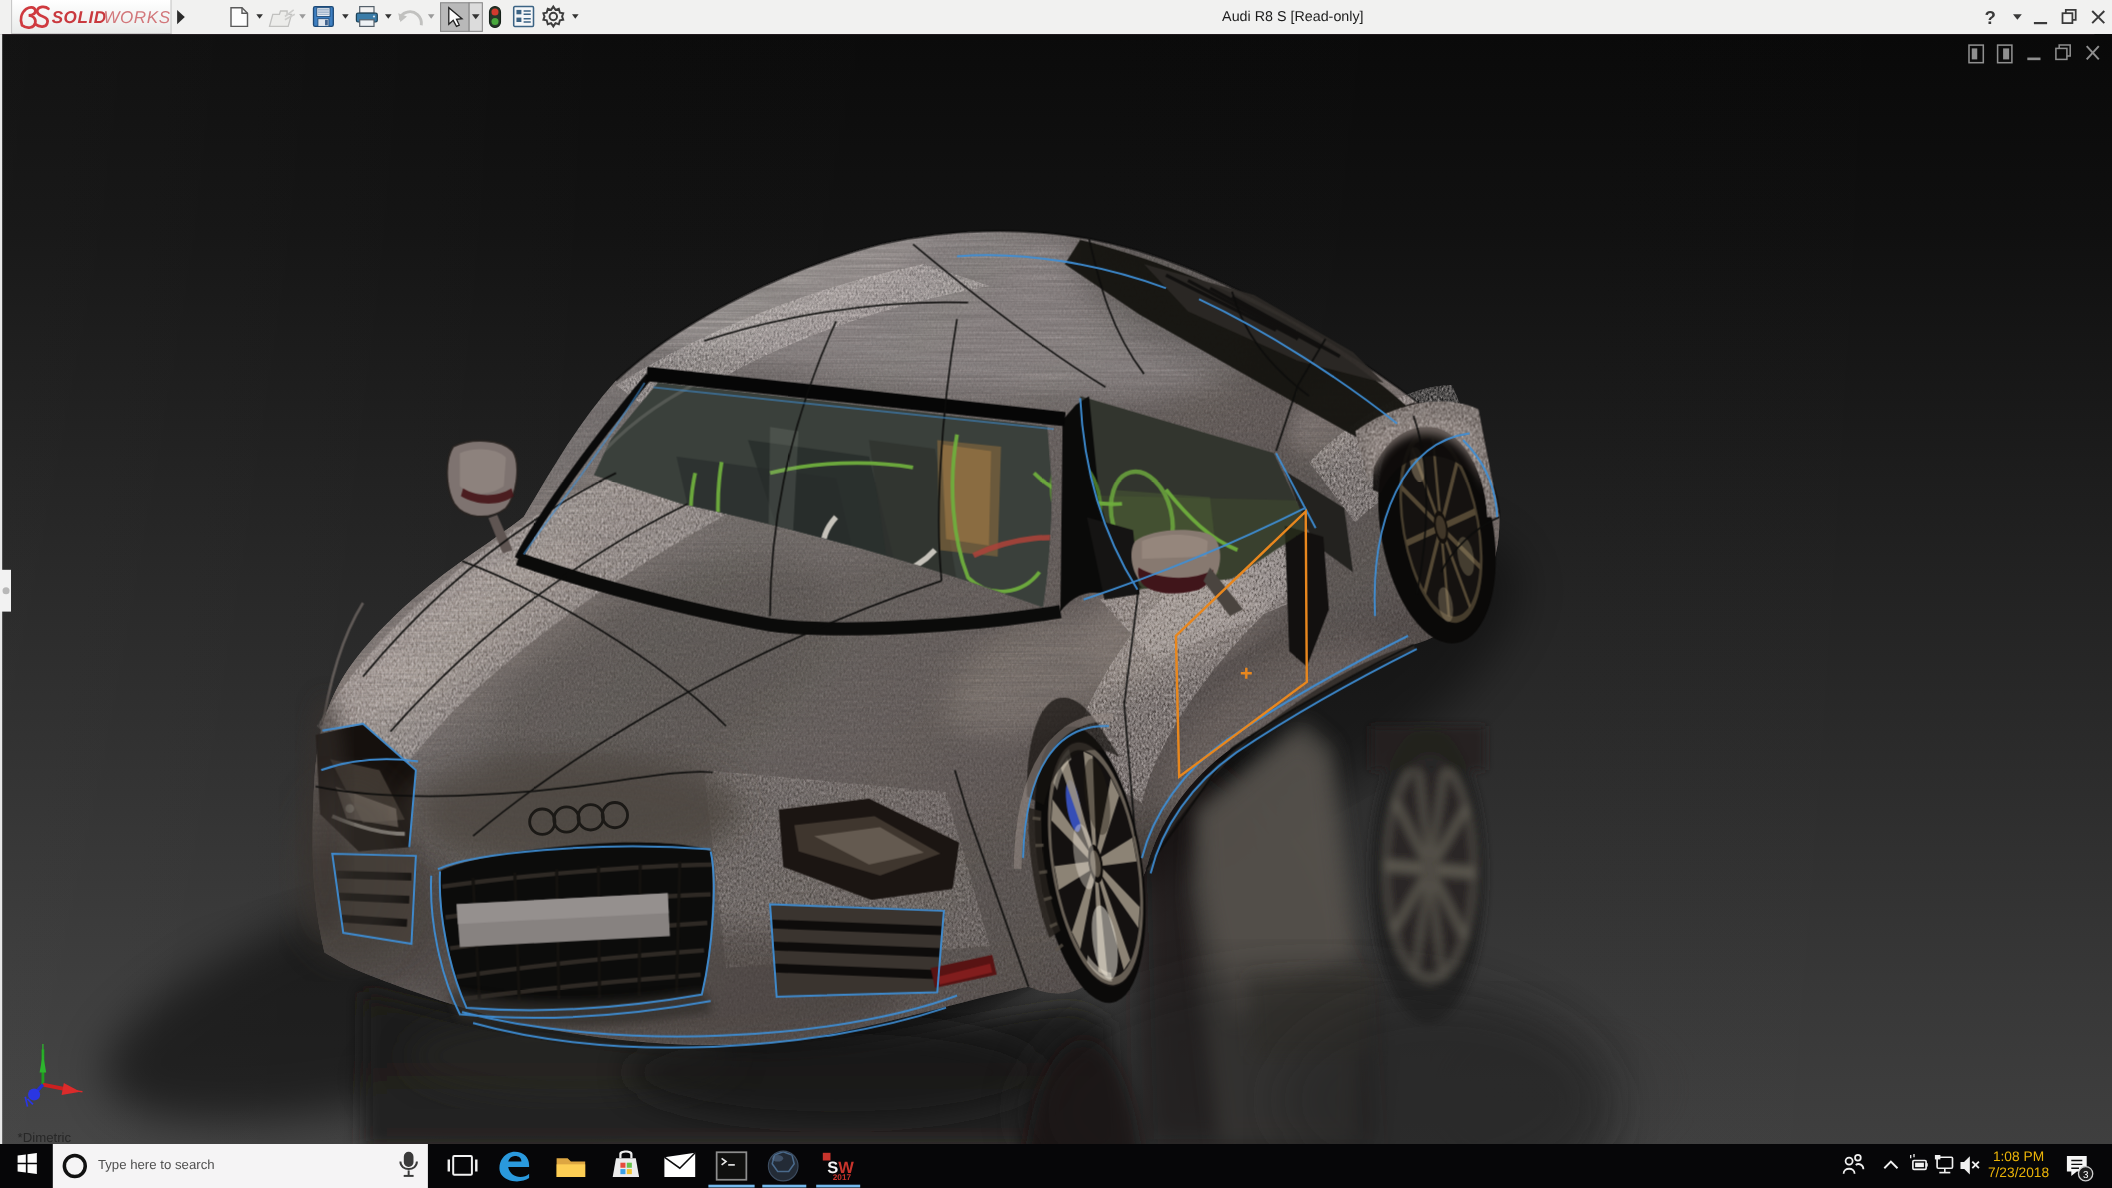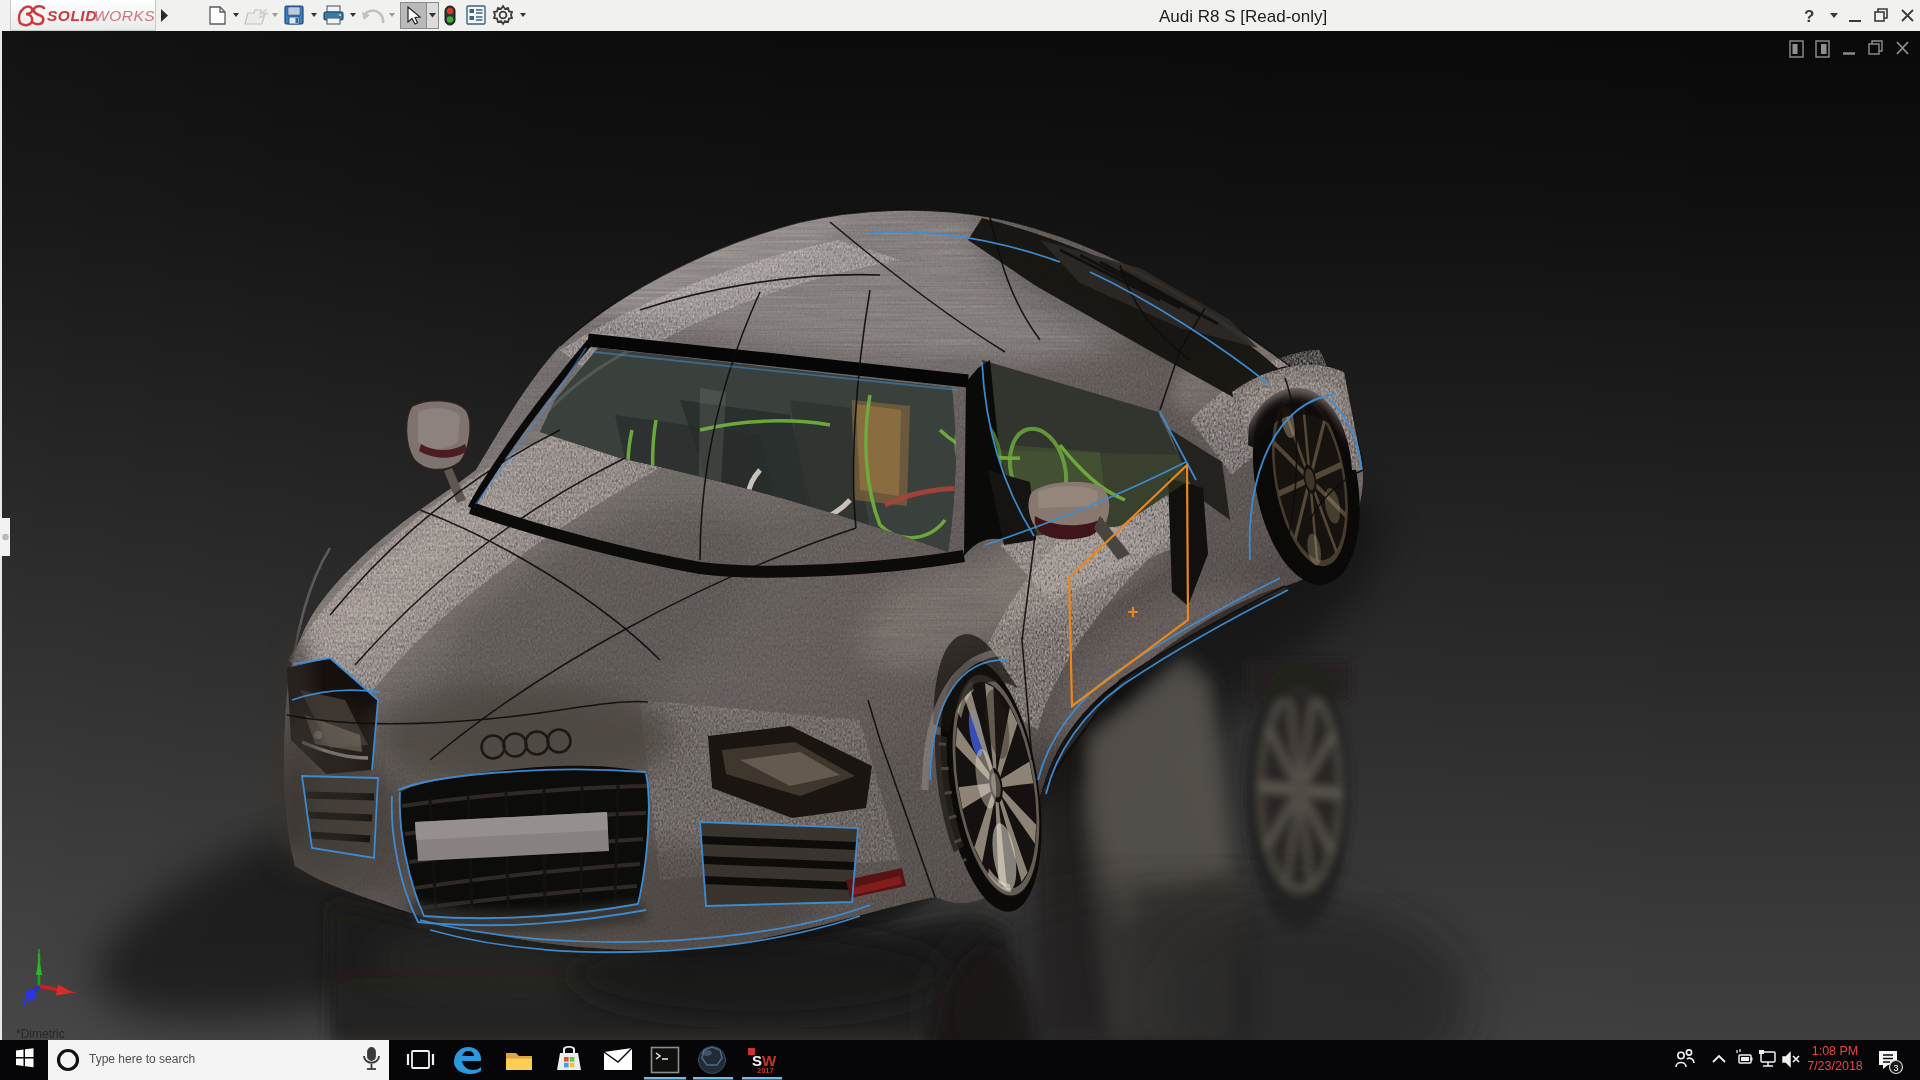--- a/index.html
+++ b/index.html
@@ -1,23 +1,23 @@
 <!DOCTYPE html>
 <html><head>
 <meta charset="utf-8">
 <style>
   html,body{margin:0;padding:0;width:1920px;height:1080px;overflow:hidden;background:#000;font-family:"Liberation Sans",sans-serif;}
   #toolbar{position:absolute;top:0;left:0;width:1920px;height:31px;background:#f1f1f0;border-bottom:0;}
   #logobox{position:absolute;top:0;left:10px;width:144px;height:30px;background:linear-gradient(180deg,#ffffff,#e9ebea);border:1px solid #c8c8c8;border-top:0;}
-  #title{position:absolute;top:7px;left:1111px;font-size:17px;color:#1c1c1c;margin-left:48px;}
+  #title{position:absolute;top:7px;left:1111px;font-size:13px;color:#1c1c1c;}
   #viewport{position:absolute;top:31px;left:0;width:1904px;height:1009px;background:#f9a8d4;}
   #taskbar{position:absolute;top:1040px;left:0;width:1920px;height:40px;background:#060608;}
   #searchbox{position:absolute;top:1040px;left:48px;width:341px;height:40px;background:#f5f4f5;}
   #searchtext{position:absolute;top:1052px;left:89px;font-size:12px;color:#4f4f4f;}
-  #clock{position:absolute;top:1044px;left:1804px;width:62px;text-align:center;color:#ef4444;font-size:12.5px;line-height:15px;}
+  #clock{position:absolute;top:1044px;left:1804px;width:62px;text-align:center;color:#eab308;font-size:12.5px;line-height:15px;}
 </style>
 </head>
 <body>
 
 <div id="toolbar"></div>
 <div id="logobox"></div>
 <svg id="logosvg" style="position:absolute;top:0;left:0;" width="540" height="31" viewBox="0 0 540 31">
 
  <g fill="none" stroke="#cf3a3f" stroke-width="2.5" stroke-linecap="round">
   <path d="M 20,23 C 18,18 19,12 24,8 C 27,6 31,6 32,9 C 33,12 30,14 26,14 C 30,14 33,17 32,21 C 31,25 25,27 20,23"></path>

